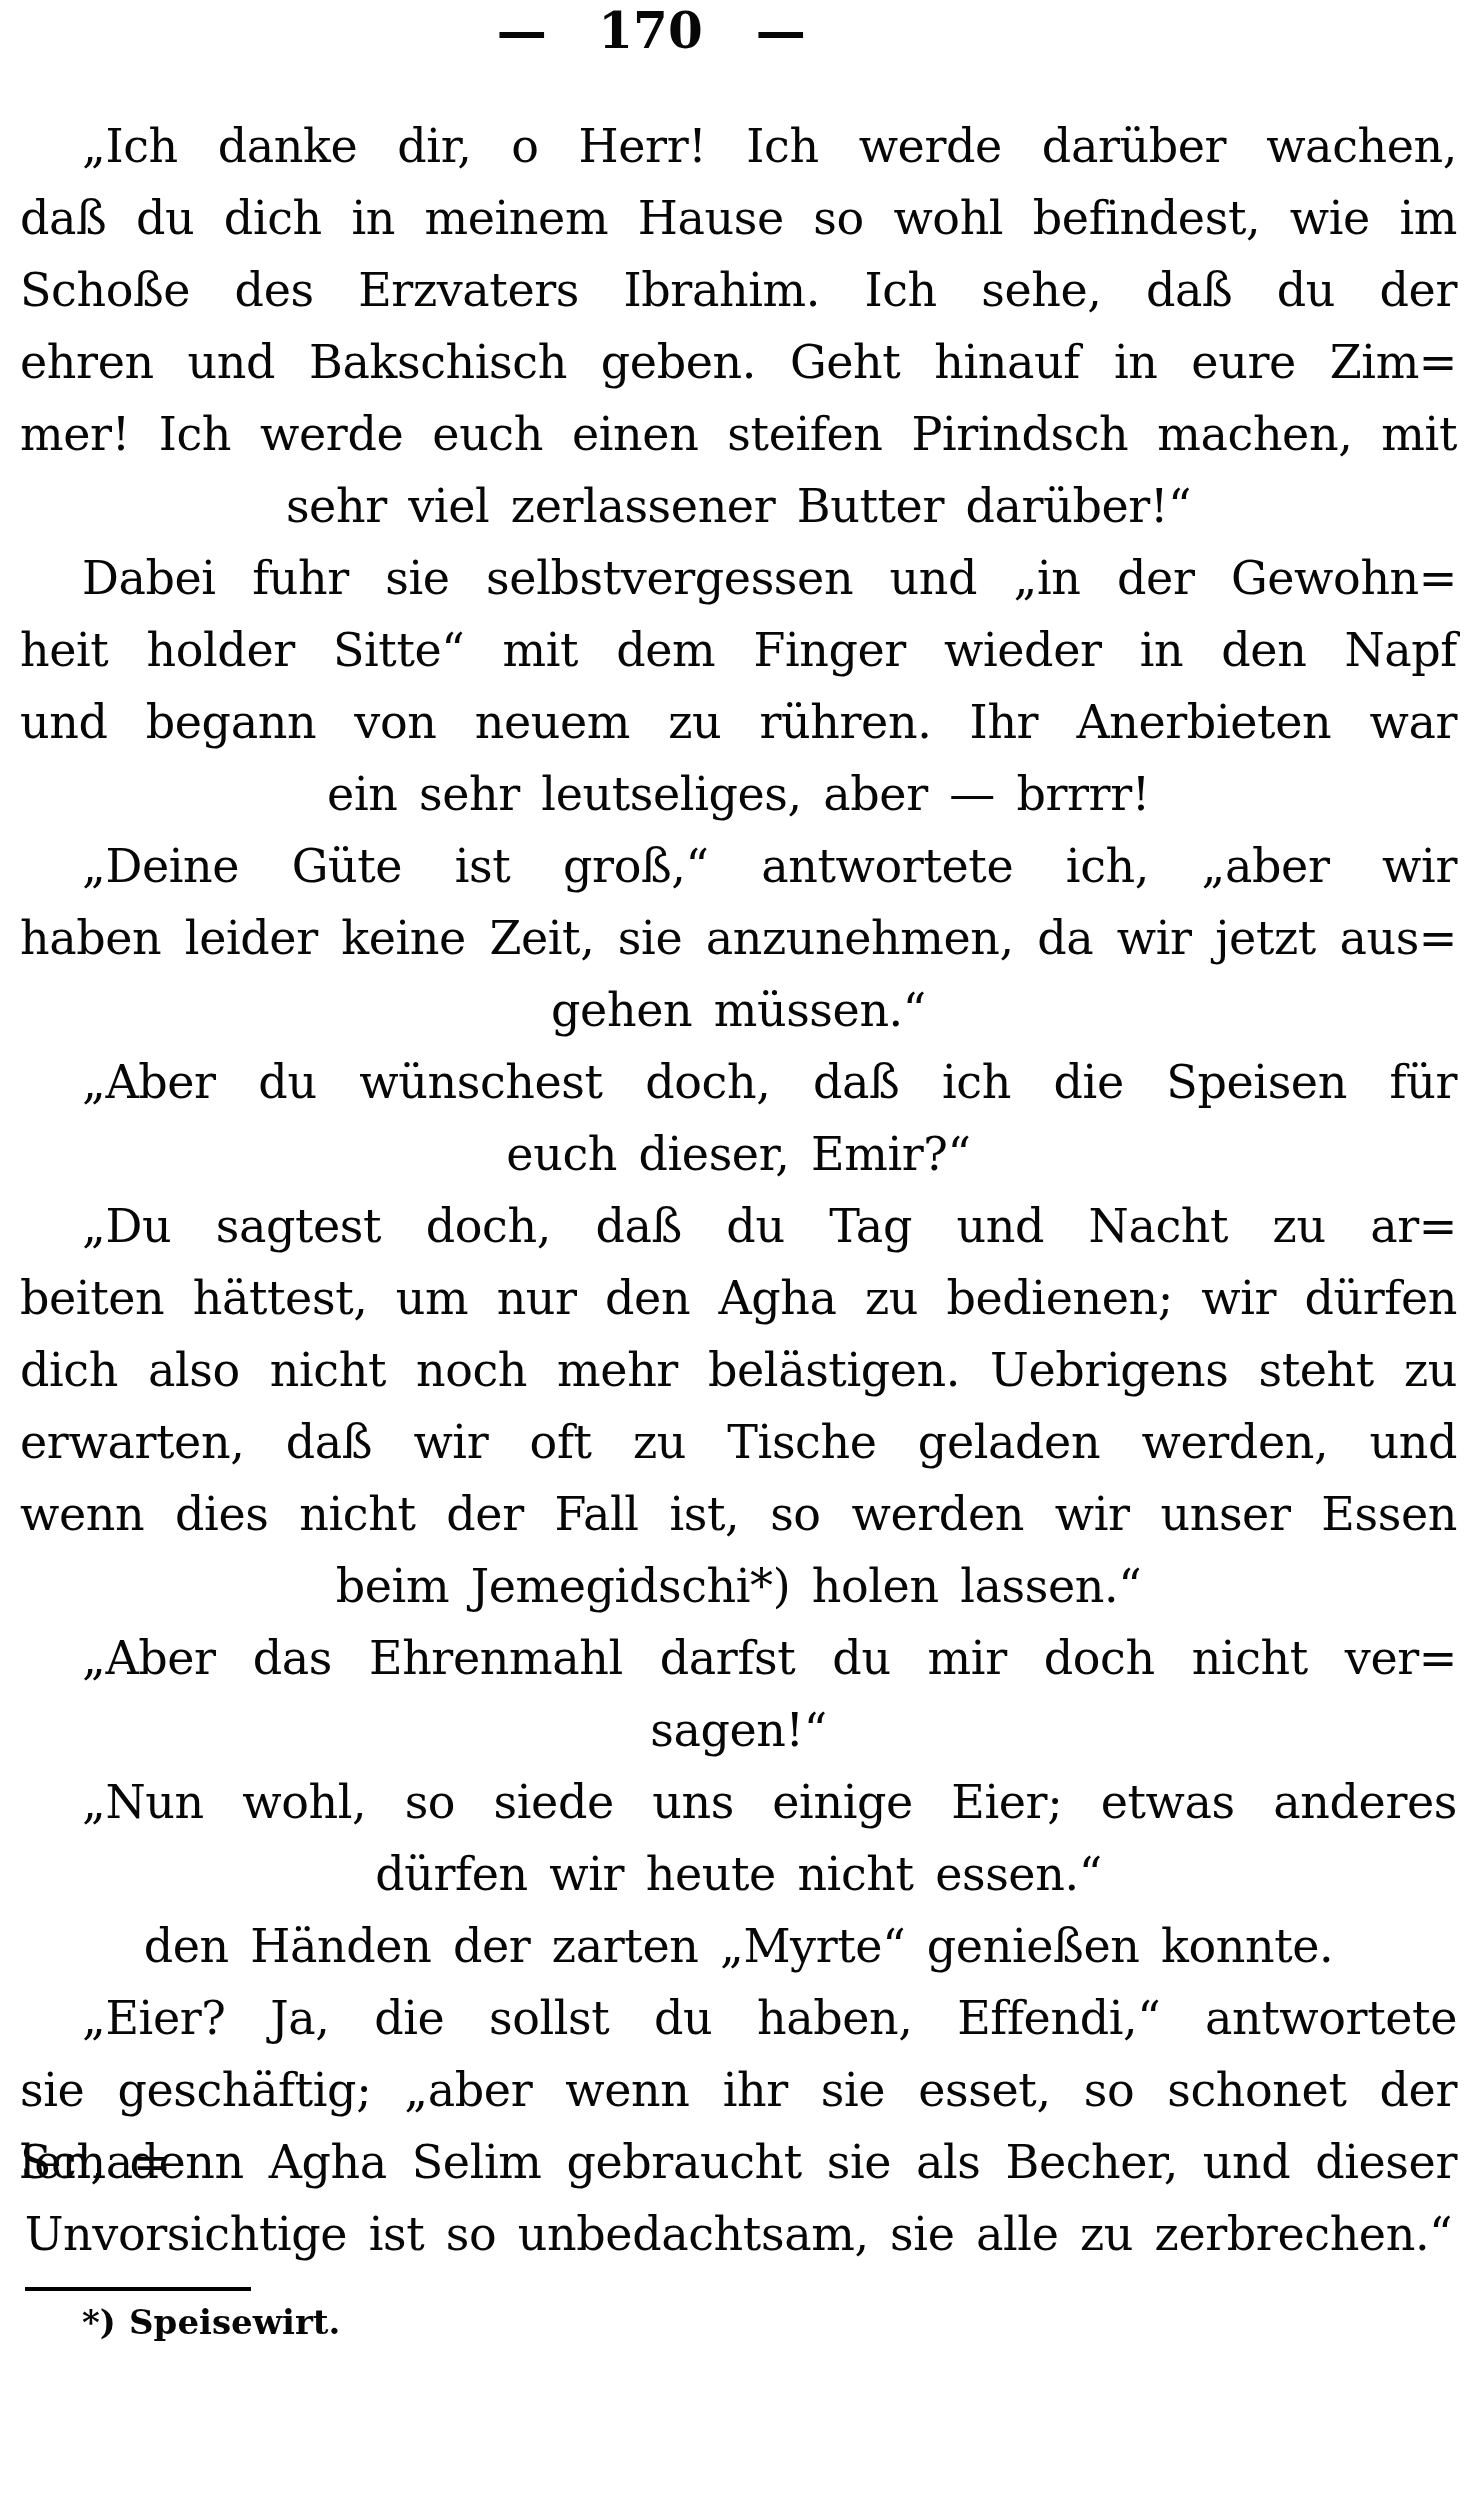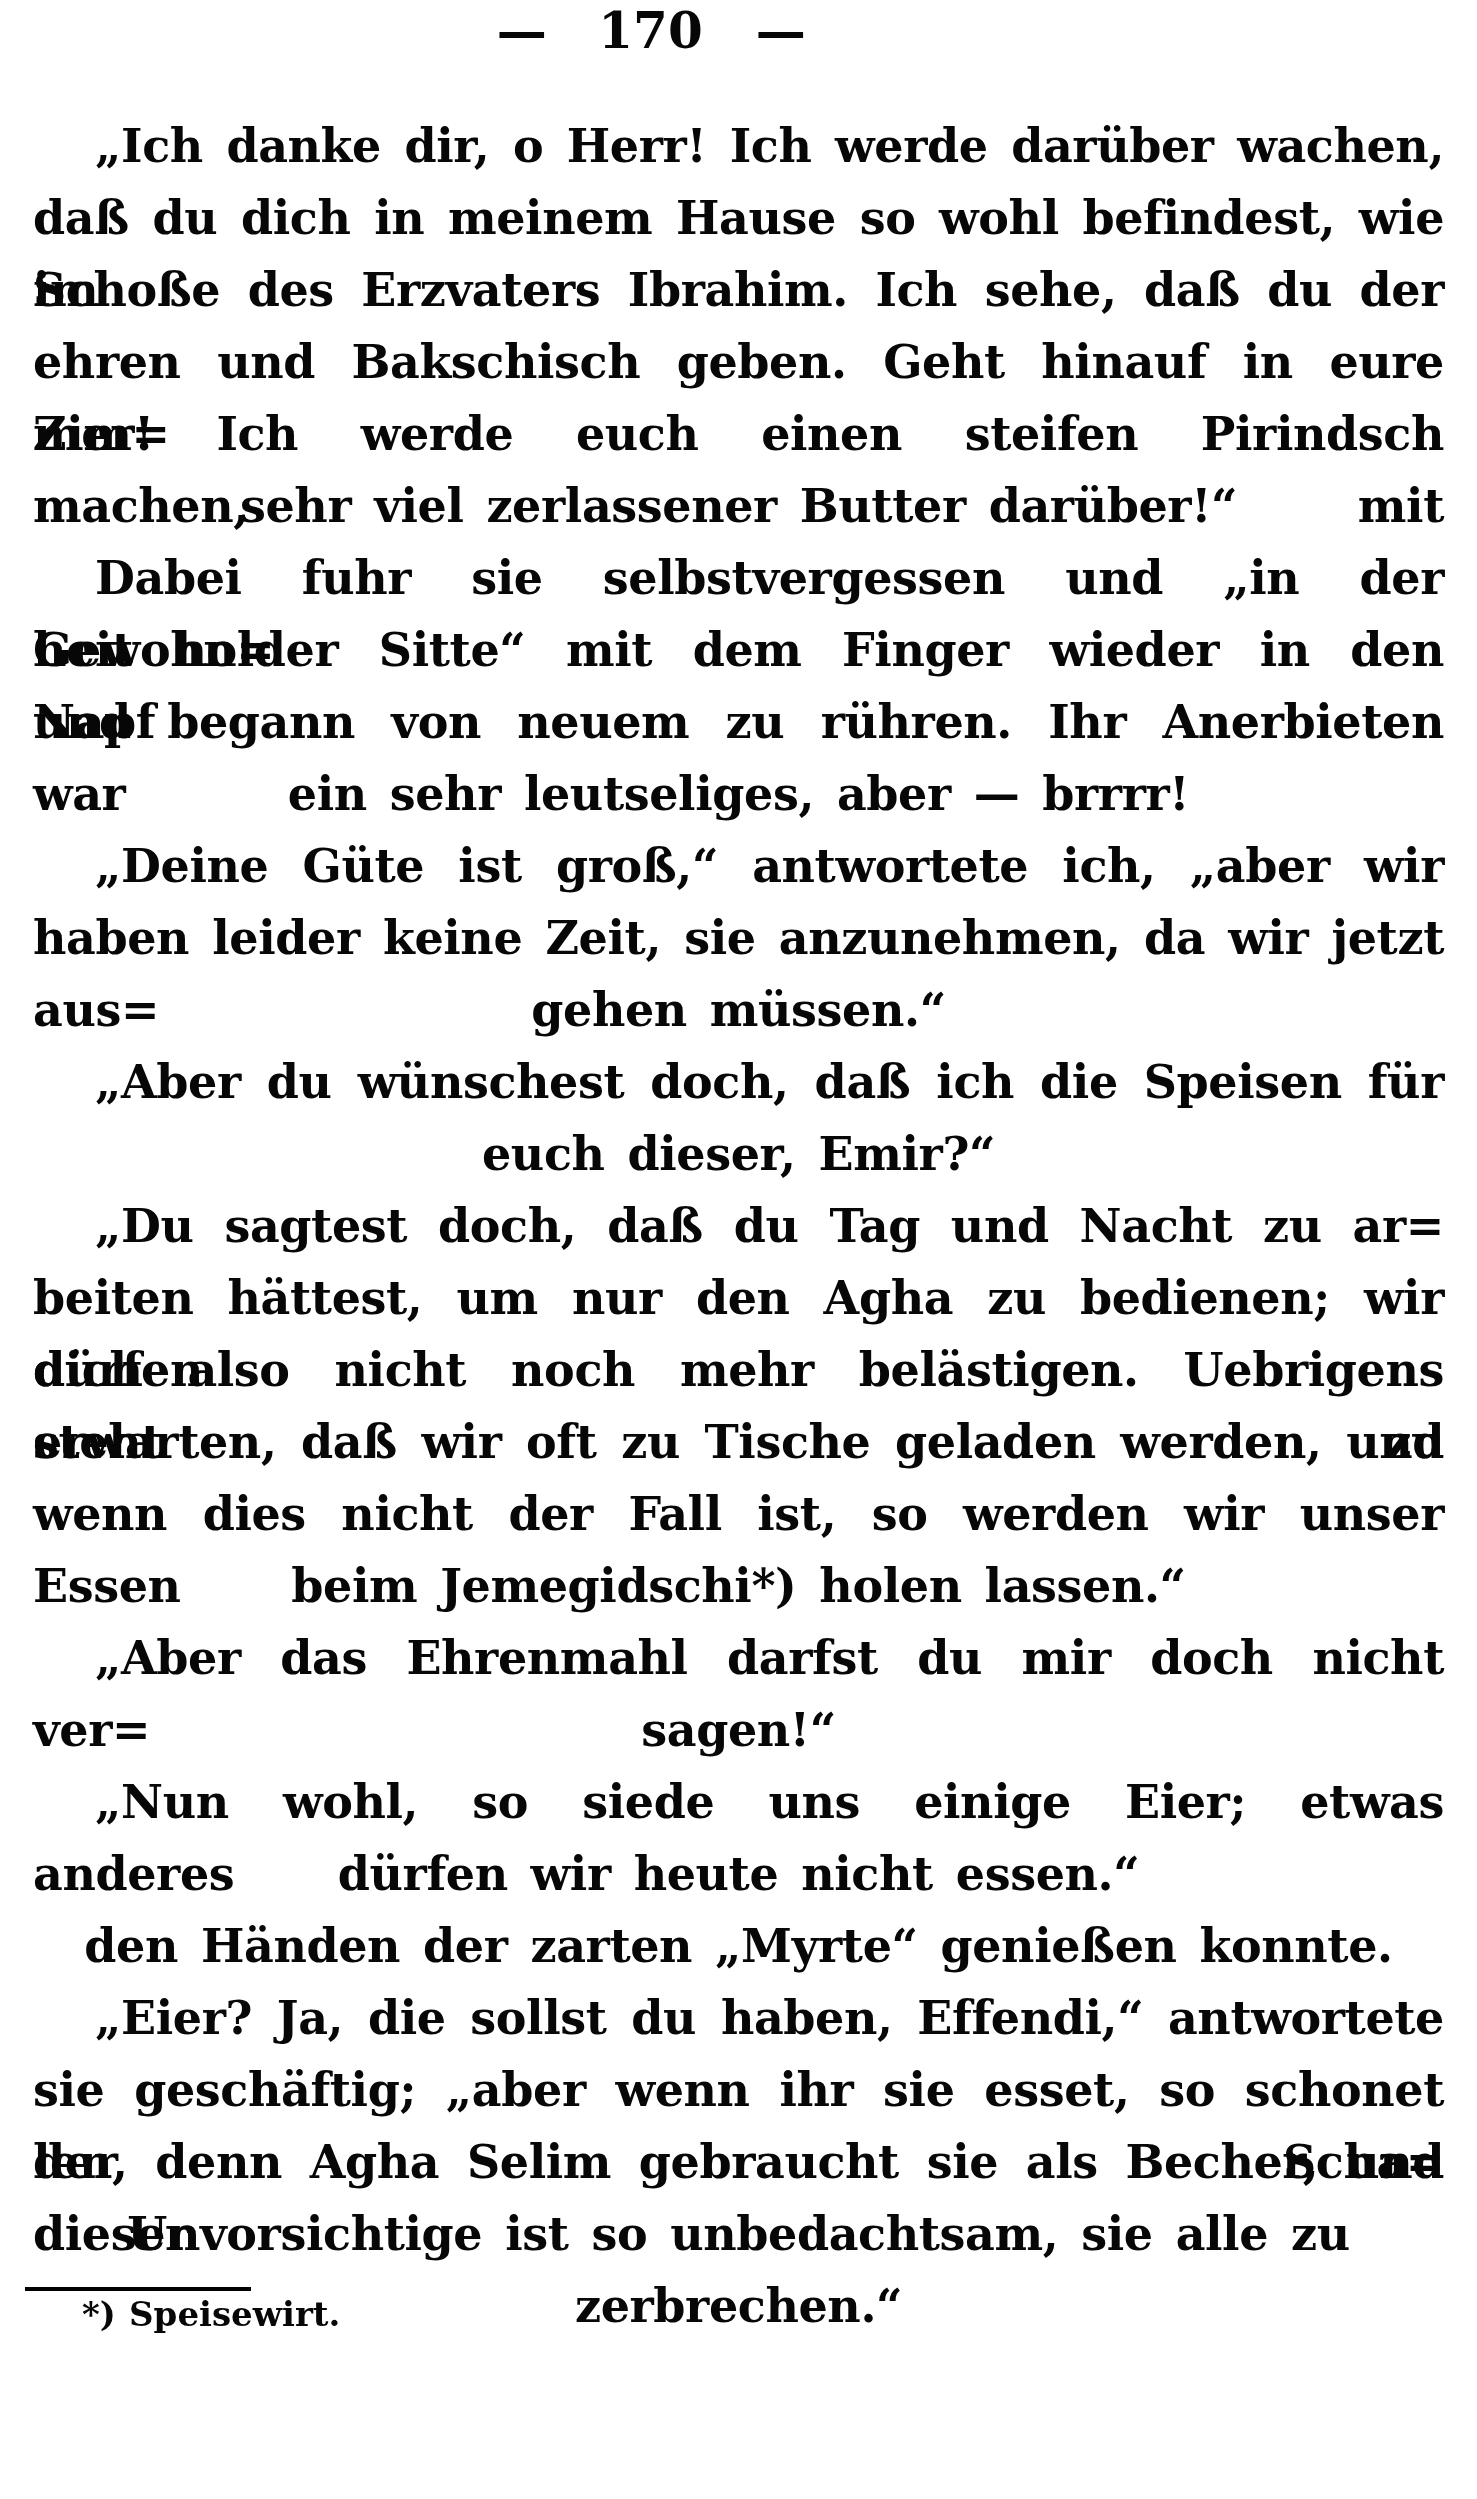--- a/index.html
+++ b/index.html
@@ -25,22 +25,22 @@
     font-size: 50px;
     line-height: 1;
     font-weight: bold;
     transform: translateX(-88px);
   }
   .header .dash {
     letter-spacing: -1.5px;
   }
   .body {
     margin-top: 54px;
-    padding: 0 33px;
-    font-weight: bold;
+    padding: 0 20px;
+    font-weight: normal;
     font-size: 46px;
     letter-spacing: -0.4px;
     word-spacing: 7.3px;
   }
   .line {
     line-height: 72px;
     height: 72px;
     text-align: center;
   }
   .line.just {
@@ -50,21 +50,21 @@
   .line.indent {
     text-indent: 62px;
   }
   .footnote-rule {
     margin: 17.6px 0 0 25px;
     width: 226px;
     height: 3.7px;
     background: #000000;
   }
   .footnote {
-    margin-top: 3px;
+    margin-top: 11px;
     padding-left: 82px;
     font-weight: bold;
     font-size: 34px;
     line-height: 1.2;
     word-spacing: 4.4px;
   }
   .footnote .marker {
     margin-right: 13.2px;
   }
 </style>

